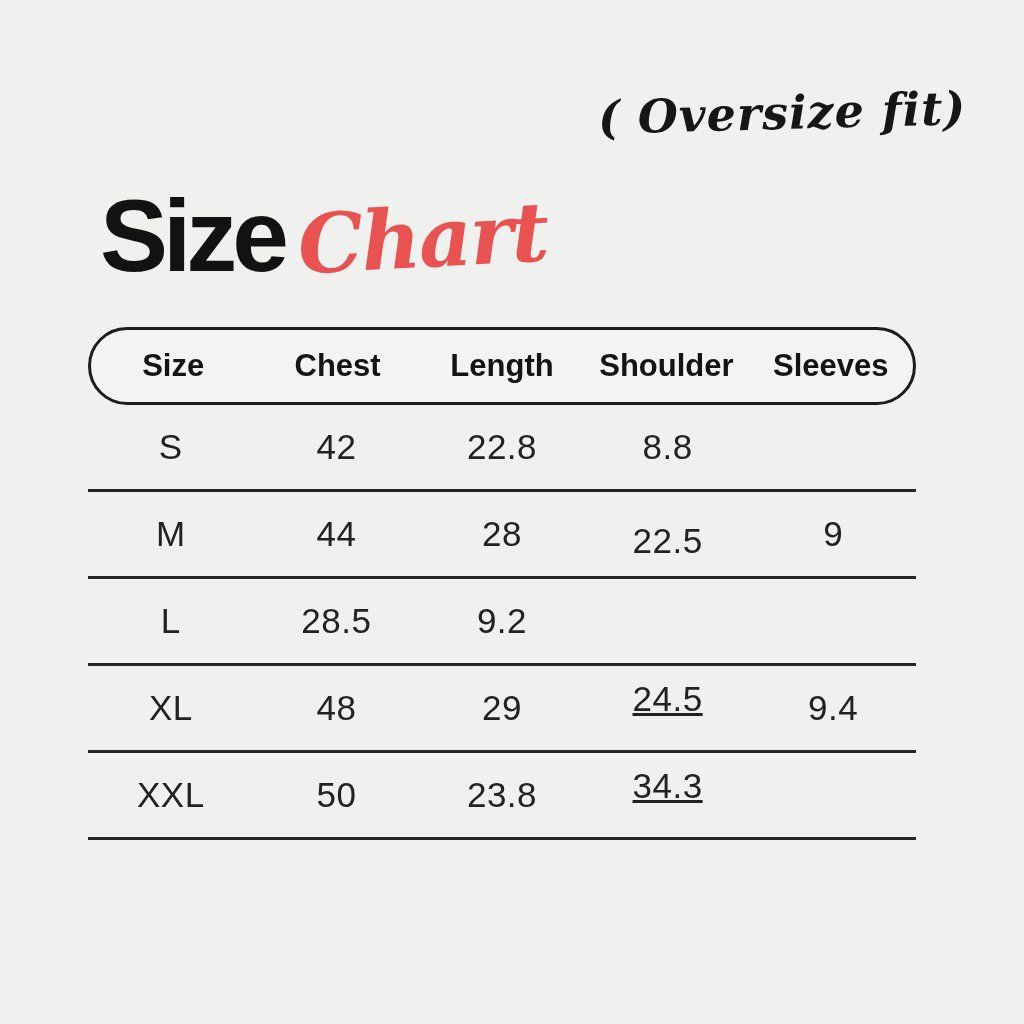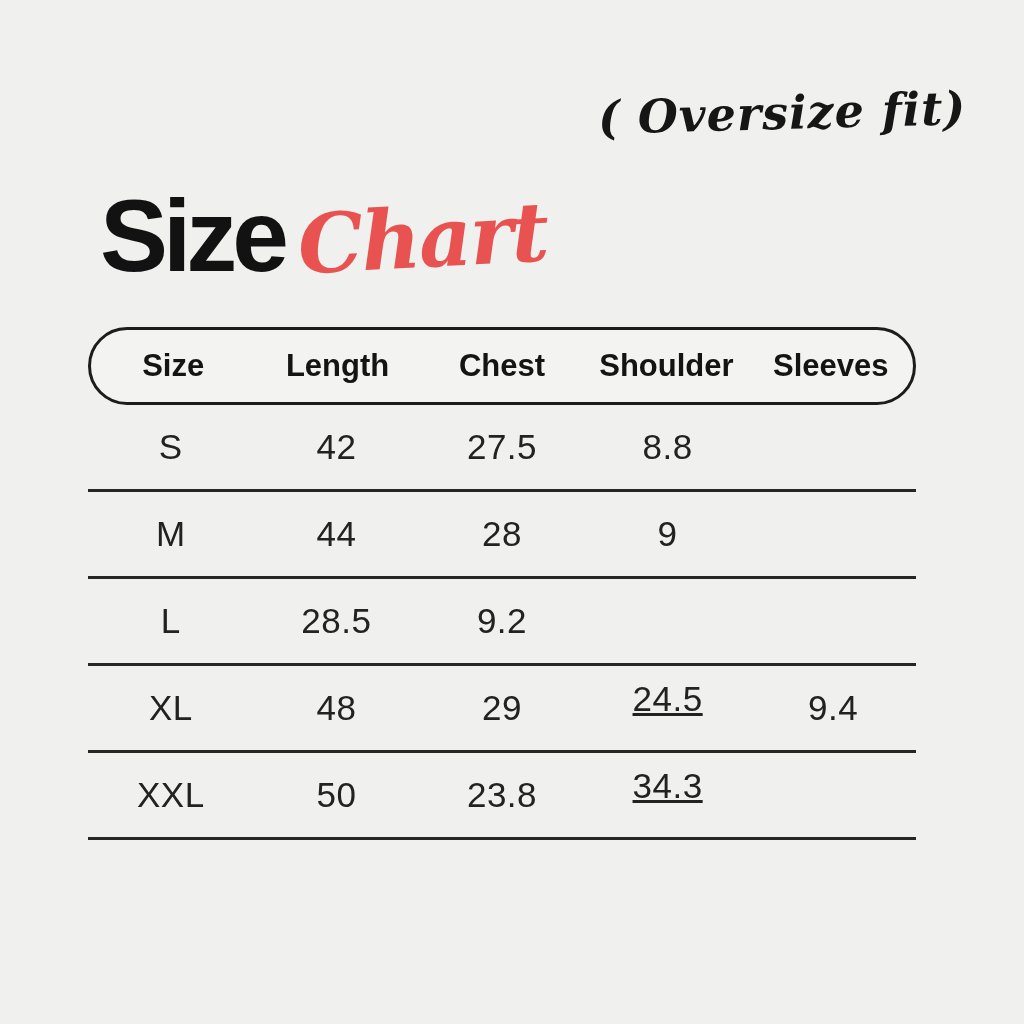--- a/index.html
+++ b/index.html
@@ -104,39 +104,40 @@
 <div class="fit-note">( Oversize fit)</div>
 
 <div class="title">
   <span class="title-primary">Size</span><span class="title-accent" style="color: rgb(232, 83, 82);">Chart</span>
 </div>
 
 <div class="size-table">
 
   <div class="table-header">
     <div class="hcell">Size</div>
+    <div class="hcell">Chest</div>
     <div class="hcell">Length</div>
-    <div class="hcell">Chest</div>
     <div class="hcell">Shoulder</div>
     <div class="hcell">Sleeves</div>
   </div>
 
   <div class="table-body">
 
     <div class="trow">
       <div class="cell">S</div>
       <div class="cell">42</div>
-      <div class="cell">27.5</div>
+      <div class="cell">22.8</div>
       <div class="cell">8.8</div>
     </div>
 
     <div class="trow">
       <div class="cell">M</div>
       <div class="cell">44</div>
       <div class="cell">28</div>
+      <div class="cell shift-down">22.5</div>
       <div class="cell">9</div>
     </div>
 
     <div class="trow">
       <div class="cell">L</div>
       <div class="cell">28.5</div>
       <div class="cell">9.2</div>
     </div>
 
     <div class="trow">

